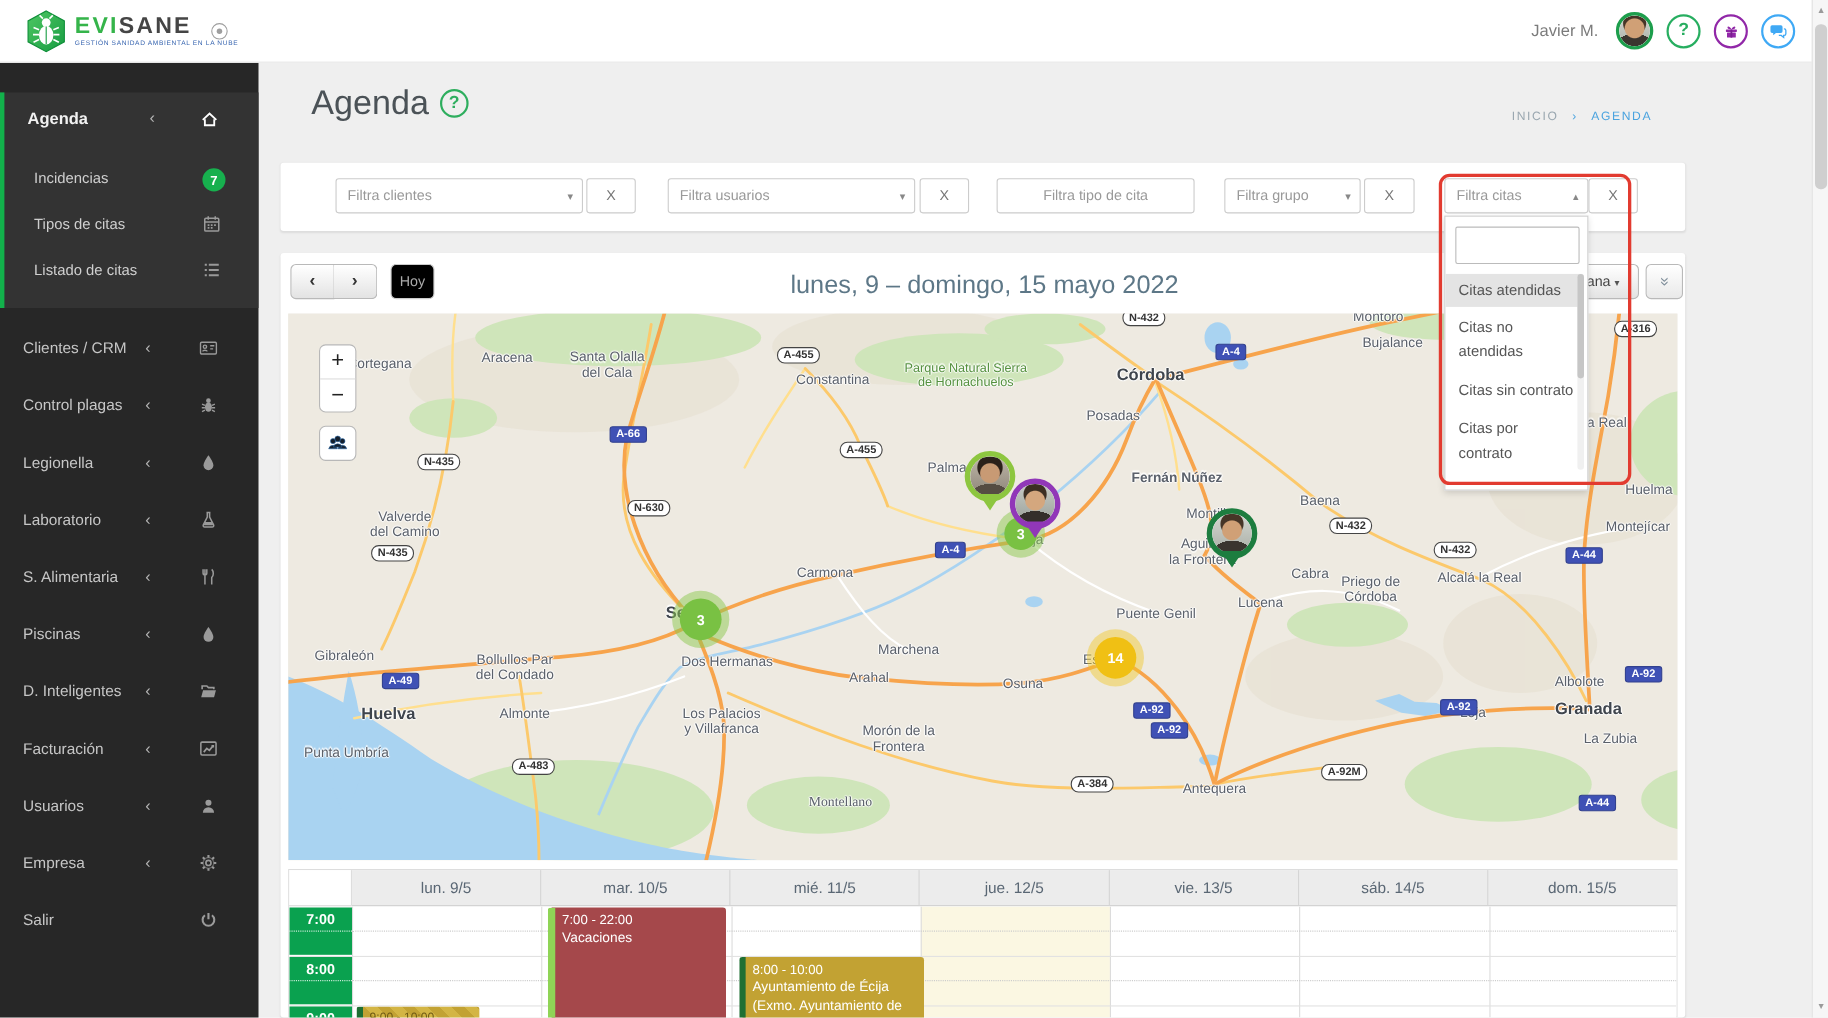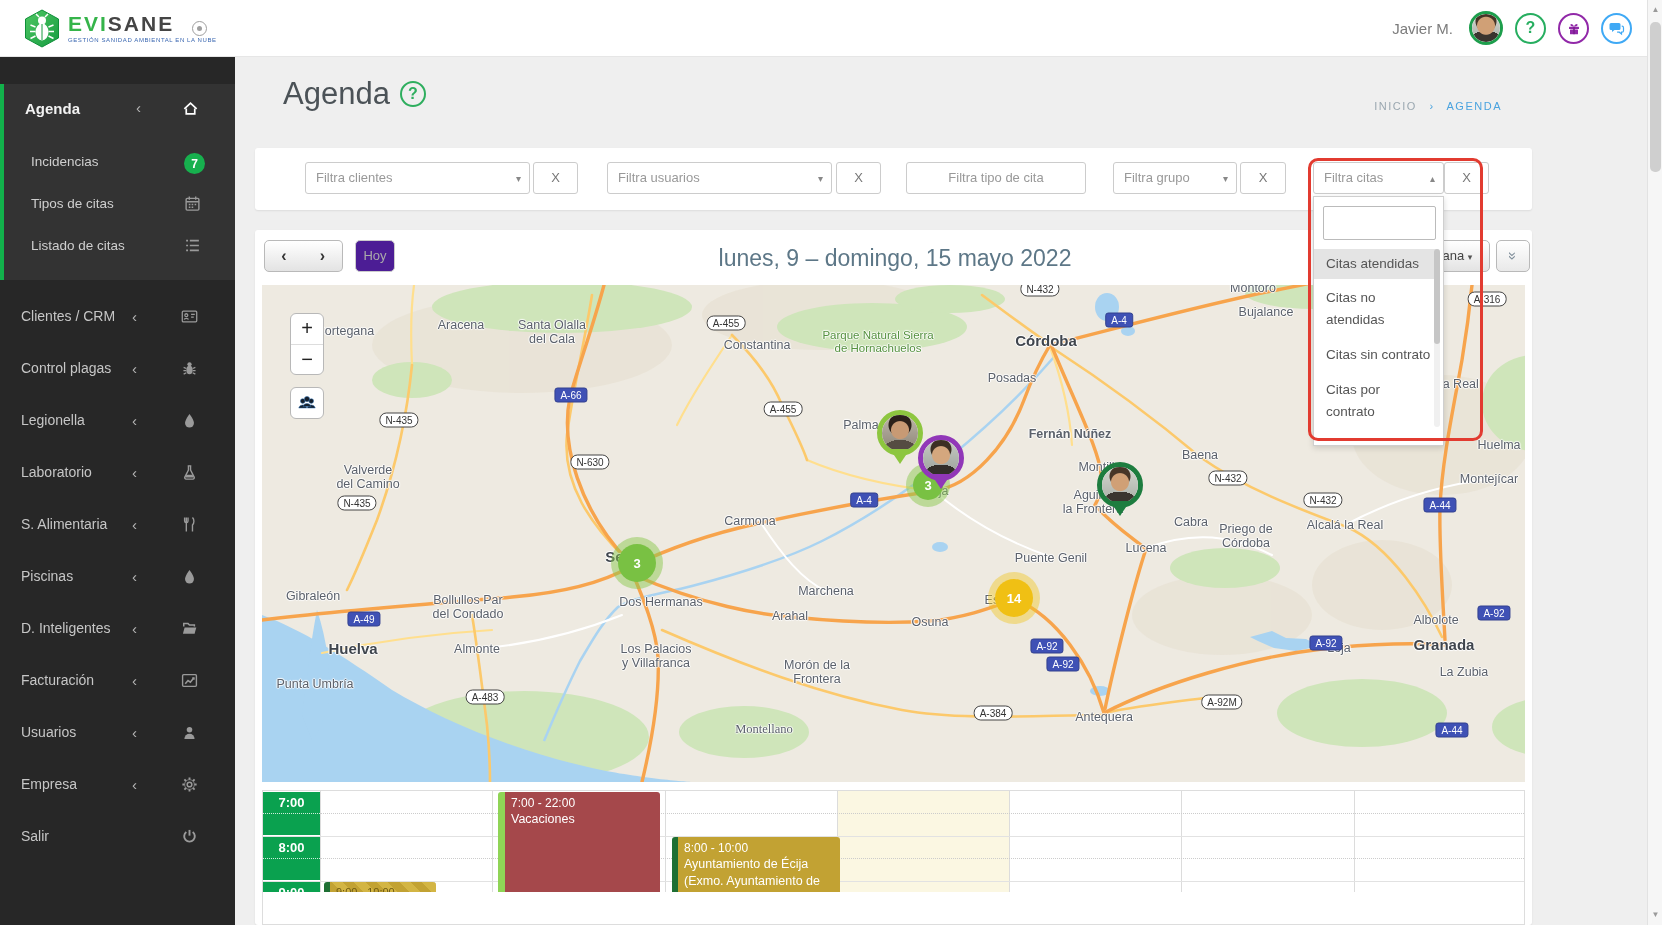--- a/index.html
+++ b/index.html
@@ -70,36 +70,36 @@
   .dd-opt-hl { background:#e4e4e4; }
   .dd-scroll { position:absolute; right:3px; top:52px; width:6px; height:178px; background:#f0f0f0; border-radius:3px; }
   .dd-thumb { position:absolute; left:0; top:0; width:6px; height:95px; background:#c6c6c6; border-radius:3px; }
   .red-annot { position:absolute; left:1308px; top:158px; width:175px; height:283px; border:3px solid #e23b30; border-radius:10px; z-index:120; pointer-events:none; }
 
   
   .main-card { position:absolute; left:255px; top:230px; width:1277px; height:695px; background:#fff; border-radius:3px; box-shadow:0 1px 2px rgba(0,0,0,.08); z-index:10; }
   .nav-btn { position:absolute; top:10px; width:40px; height:32px; background:linear-gradient(#fff,#e3e3e3); border:1px solid #b9b9b9; color:#333; font-size:16px; font-weight:bold; text-align:center; line-height:30px; }
   .nav-prev { left:9px; border-radius:5px 0 0 5px; }
   .nav-next { left:48px; border-radius:0 5px 5px 0; border-left:none; }
-  .btn-hoy { position:absolute; left:100px; top:10px; width:40px; height:32px; background:#4c1d95; border:1px solid #ccc; border-radius:5px; color:#aaa; font-size:13px; text-align:center; line-height:30px; }
+  .btn-hoy { position:absolute; left:100px; top:10px; width:40px; height:32px; background:#000000; border:1px solid #ccc; border-radius:5px; color:#aaa; font-size:13px; text-align:center; line-height:30px; }
   .cal-title { position:absolute; top:15px; left:300px; width:680px; text-align:center; font-size:23px; color:#5d7787; }
   .btn-semana { position:absolute; left:1143px; top:10px; width:92px; height:32px; background:linear-gradient(#fff,#e3e3e3); border:1px solid #b9b9b9; border-radius:5px; color:#444; font-size:13px; text-align:center; line-height:30px; }
   .btn-semana .caret { font-size:9px; color:#555; }
   .btn-collapse { position:absolute; left:1241px; top:10px; width:34px; height:32px; background:linear-gradient(#fff,#e9e9e9); border:1px solid #b9b9b9; border-radius:5px; text-align:center; }
   .btn-collapse span { display:inline-block; transform:rotate(90deg); color:#7d8c98; font-size:15px; line-height:30px; }
 
   
   .map { position:absolute; left:7px; top:55px; width:1263px; height:497px; overflow:hidden; background:#eeeae1; }
   .map-svg { position:absolute; left:0; top:0; }
   .map-label-layer, .map-marker-layer { position:absolute; left:0; top:0; width:100%; height:100%; }
   .mlabel { position:absolute; transform:translate(-50%,-50%); font-size:12.5px; color:#5b616b; white-space:nowrap; text-align:center; line-height:1.15;
             text-shadow:-1px 0 1px #fff,1px 0 1px #fff,0 -1px 1px #fff,0 1px 1px #fff; z-index:2; }
   .mbold { font-size:15px; font-weight:bold; color:#3f454d; }
   .mgreen { color:#55913f; font-size:11.5px; }
-  .rbadge { position:absolute; transform:translate(-50%,-50%); font-size:10px; font-weight:normal; padding:1px 5px; border-radius:3px; white-space:nowrap; z-index:2; }
+  .rbadge { position:absolute; transform:translate(-50%,-50%); font-size:10px; font-weight:bold; padding:1px 5px; border-radius:3px; white-space:nowrap; z-index:2; }
   .rblue { background:#3f51b5; color:#fff; border:1px solid #32418f; }
   .rwhite { background:#fff; color:#333; border:1px solid #444; border-radius:7px; }
   .cluster { position:absolute; transform:translate(-50%,-50%); border-radius:50%; display:flex; align-items:center; justify-content:center; color:#fff; font-weight:bold; font-size:13px; z-index:4; }
   .c-green { background:#79c143; box-shadow:0 0 0 7px rgba(140,200,80,.5); }
   .c-yellow { background:#f0c014; box-shadow:0 0 0 7px rgba(240,200,40,.45); }
   .pin { position:absolute; width:46px; height:46px; border-radius:50%; border:5px solid #888; background:#fff; transform:translate(-50%,-50%); z-index:6; }
   .pin-tail { position:absolute; left:50%; top:34px; transform:translateX(-50%); width:0; height:0; border:10px solid transparent; border-bottom:0; border-top:15px solid #888; }
   .photo { position:absolute; inset:0; border-radius:50%; }
   .photo-woman { background:
       radial-gradient(circle at 50% 42%, #c89a74 0 8.5px, transparent 9.5px),
@@ -637,20 +637,30 @@
             <path d="M1.4 11a3.3 3.3 0 0 1 6.4 0Z"></path>
             <path d="M8.2 11a3.3 3.3 0 0 1 6.4 0Z"></path>
             <circle cx="8" cy="3.8" r="2.1"></circle>
             <path d="M4.8 9.8a3.3 3.3 0 0 1 6.4 0Z"></path>
           </g>
         </svg>
     </div>
   </div>
 
   <div class="cal">
+    <div class="cal-head">
+      <div class="cal-gut-head"></div>
+      <div class="cal-day">lun. 9/5</div>
+      <div class="cal-day">mar. 10/5</div>
+      <div class="cal-day">mié. 11/5</div>
+      <div class="cal-day">jue. 12/5</div>
+      <div class="cal-day">vie. 13/5</div>
+      <div class="cal-day">sáb. 14/5</div>
+      <div class="cal-day">dom. 15/5</div>
+    </div>
     <div class="cal-body">
       <div class="today-col"></div>
       <div class="vline" style="left:57px;"></div>
       <div class="vline" style="left:229px;"></div>
       <div class="vline" style="left:402px;"></div>
       <div class="vline" style="left:574px;"></div>
       <div class="vline" style="left:746px;"></div>
       <div class="vline" style="left:918px;"></div>
       <div class="vline" style="left:1091px;"></div>
       <div class="hline" style="top:45px;"></div>

